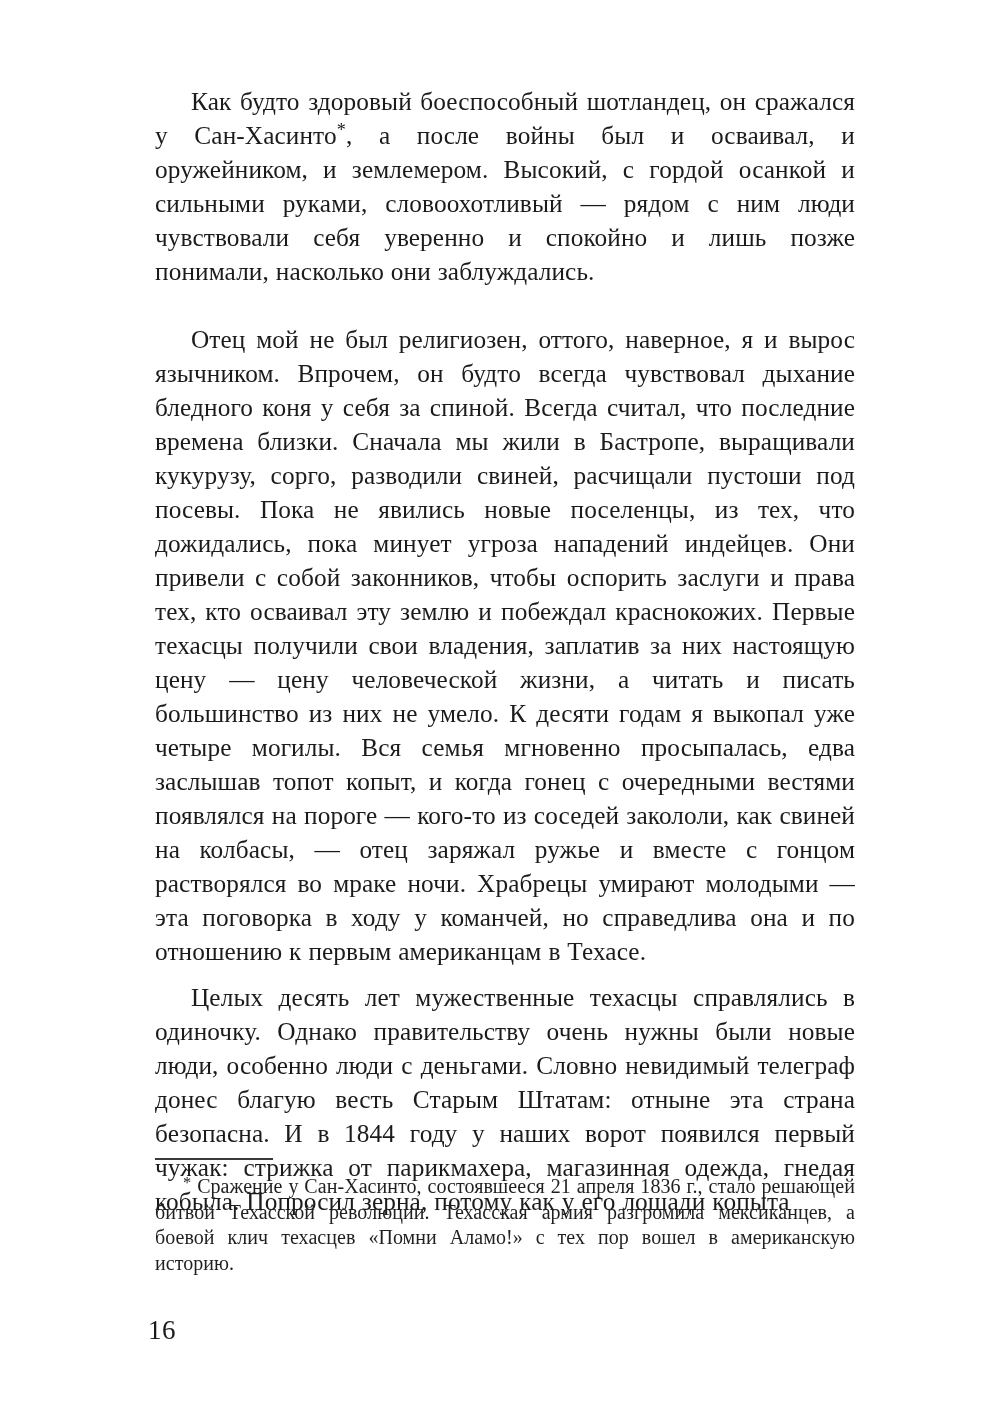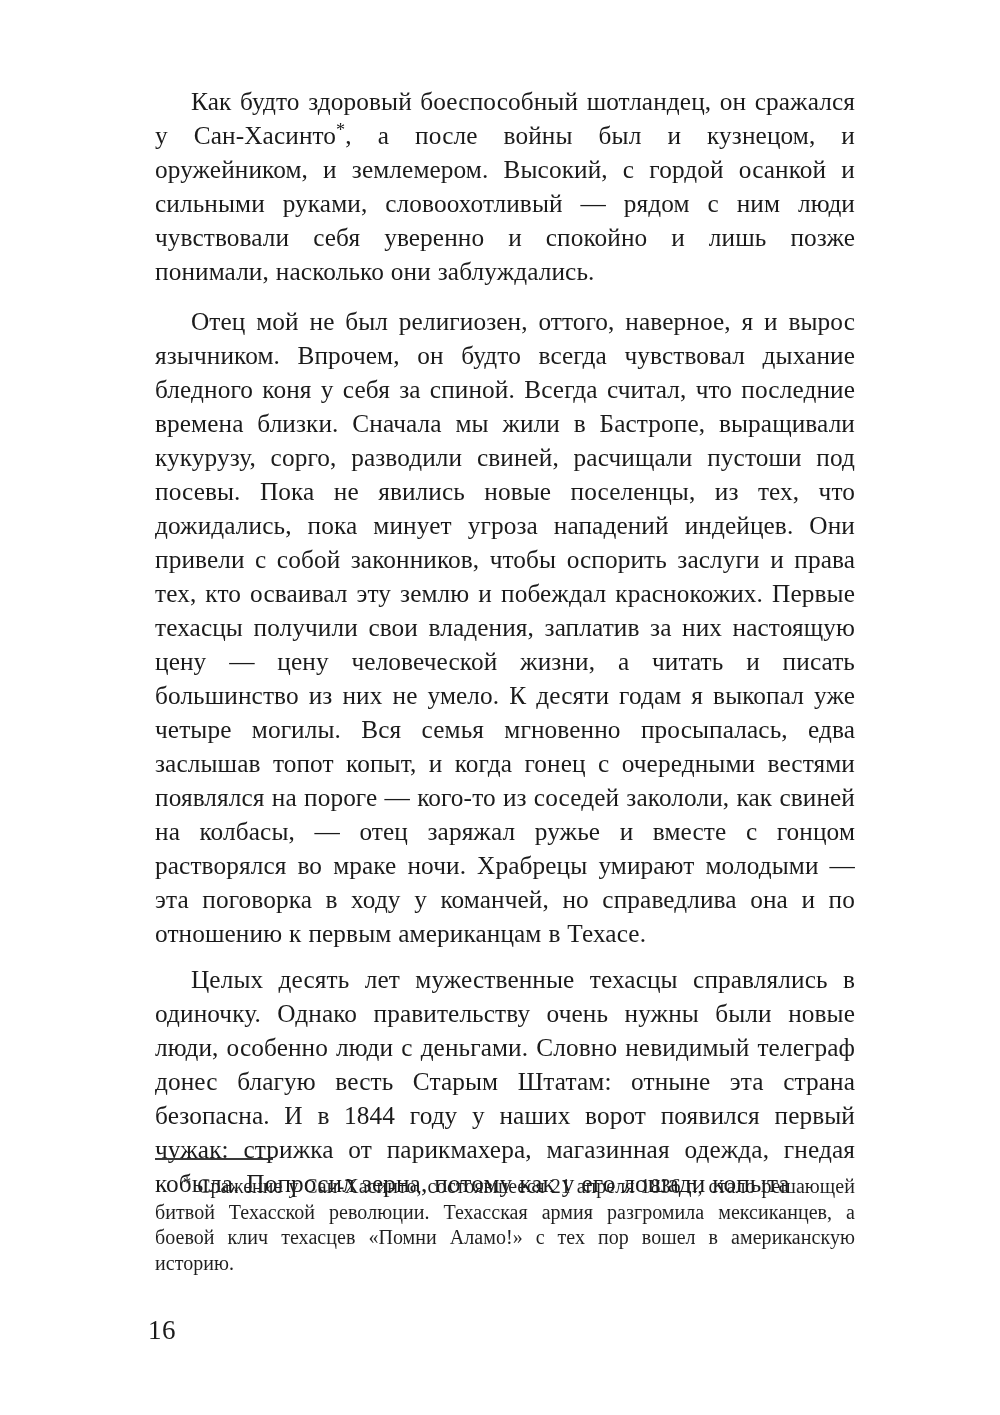--- a/index.html
+++ b/index.html
@@ -38,21 +38,21 @@
     text-align: justify;
     text-justify: inter-word;
     text-indent: 36px;
     color: #1b1b1b;
     letter-spacing: 0.1px;
     word-spacing: 0.5px;
     hyphens: manual;
   }
 
   .para + .para.spaced {
-    margin-top: 16px;
+    margin-top: 34px;
   }
 
   .para.tight {
     margin-top: 12px;
   }
 
   .fn-marker {
     font-size: 0.72em;
     vertical-align: 0.42em;
     line-height: 0;
@@ -99,21 +99,21 @@
     letter-spacing: 0.5px;
   }
 </style>
 </head>
 <body>
 
 <div class="page">
 
   <div class="text-block">
 
-    <p class="para"><span>Как будто здоровый боеспособный шотландец, он сражался у Сан-Хасинто</span><sup class="fn-marker">*</sup><span>, а после войны был и кузнецом, и оружейником, и землемером. Высокий, с гордой осанкой и сильными руками, словоохотливый — рядом с ним люди чувствовали себя уверенно и спокойно и лишь позже понимали, насколько они заблуждались.</span></p>
+    <p class="para"><span>Как будто здоровый боеспособный шотландец, он сражался у Сан-Хасинто</span><sup class="fn-marker">*</sup><span>, а после войны был и осваивал, и оружейником, и землемером. Высокий, с гордой осанкой и сильными руками, словоохотливый — рядом с ним люди чувствовали себя уверенно и спокойно и лишь позже понимали, насколько они заблуждались.</span></p>
 
     <p class="para spaced">Отец мой не был религиозен, оттого, наверное, я и вырос язычником. Впрочем, он будто всегда чувствовал дыхание бледного коня у себя за спиной. Всегда считал, что последние времена близки. Сначала мы жили в Бастропе, выращивали кукурузу, сорго, разводили свиней, расчищали пустоши под посевы. Пока не явились новые поселенцы, из тех, что дожидались, пока минует угроза нападений индейцев. Они привели с собой законников, чтобы оспорить заслуги и права тех, кто осваивал эту землю и побеждал краснокожих. Первые техасцы получили свои владения, заплатив за них настоящую цену — цену человеческой жизни, а читать и писать большинство из них не умело. К десяти годам я выкопал уже четыре могилы. Вся семья мгновенно просыпалась, едва заслышав топот копыт, и когда гонец с очередными вестями появлялся на пороге — кого-то из соседей закололи, как свиней на колбасы, — отец заряжал ружье и вместе с гонцом растворялся во мраке ночи. Храбрецы умирают молодыми — эта поговорка в ходу у команчей, но справедлива она и по отношению к первым американцам в Техасе.</p>
 
     <p class="para tight">Целых десять лет мужественные техасцы справлялись в одиночку. Однако правительству очень нужны были новые люди, особенно люди с деньгами. Словно невидимый телеграф донес благую весть Старым Штатам: отныне эта страна безопасна. И в 1844 году у наших ворот появился первый чужак: стрижка от парикмахера, магазинная одежда, гнедая кобыла. Попросил зерна, потому как у его лошади копыта</p>
 
   </div>
 
   <div class="footnote-area">
     <div class="footnote-rule"></div>
     <p class="footnote-text"><span class="fn-star">*</span><span> Сражение у Сан-Хасинто, состоявшееся 21 апреля 1836 г., стало решающей битвой Техасской революции. Техасская армия разгромила мексиканцев, а боевой клич техасцев «Помни Аламо!» с тех пор вошел в американскую историю.</span></p>

